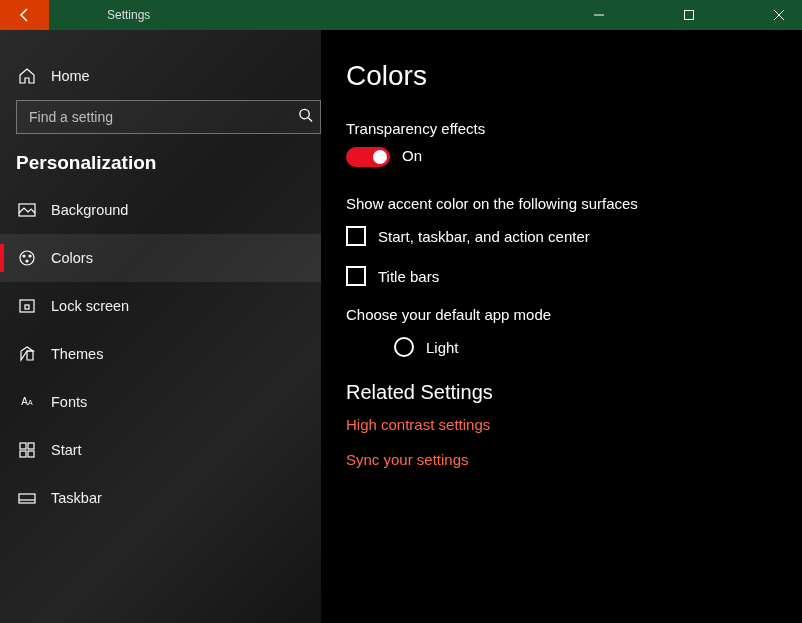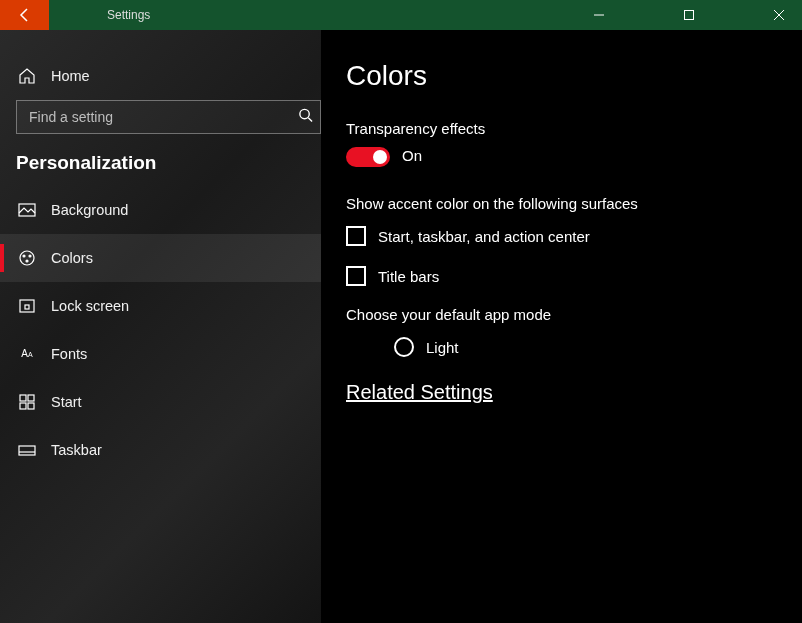--- a/index.html
+++ b/index.html
@@ -42,21 +42,21 @@
   .toggle { width: 44px; height: 20px; border-radius: 10px; background: #e81123; position: relative; cursor: pointer; }
   .toggle-knob { position: absolute; right: 3px; top: 3px; width: 14px; height: 14px; border-radius: 50%; background: #fff; }
   .toggle-state { margin-left: 12px; font-size: 15px; }
   .sub-heading { font-size: 15px; margin-bottom: 14px; }
   .check-row { display: flex; align-items: center; margin-bottom: 20px; cursor: pointer; text-align: center; }
   .checkbox { width: 20px; height: 20px; border: 2px solid #fff; margin-right: 12px; }
   .radio-row { display: flex; align-items: center; margin-bottom: 20px; cursor: pointer; padding-left: 48px; }
   .radio { width: 20px; height: 20px; border: 2px solid #fff; border-radius: 50%; margin-right: 12px; position: relative; }
   .radio.selected { border-color: #e81123; }
   .radio.selected::after { content: ""; position: absolute; left: 4px; top: 4px; width: 8px; height: 8px; border-radius: 50%; background: #e81123; }
-  .related-heading { font-size: 20px; font-weight: 350; margin-top: 24px; margin-bottom: 12px; text-decoration: underline; }
+  .related-heading { font-size: 20px; font-weight: 350; margin-top: 24px; margin-bottom: 12px; }
   .link { font-size: 15px; color: #ff6a4d; margin-bottom: 18px; cursor: pointer; display: block; }
   .option-label { font-size: 15px; }
   .tiny-text { font-size: 10px; line-height: 10px; }
 </style>
 </head>
 <body>
 
 <div class="app">
 
   <div class="titlebar">
@@ -137,20 +137,29 @@
       <div class="nav-item">
         <span class="nav-icon">
           <svg viewBox="0 0 18 18">
               <rect x="2" y="3" width="14" height="12"></rect>
               <rect x="7" y="8" width="4" height="4"></rect>
             </svg>
         </span>
         <span class="nav-label">Lock screen</span>
       </div>
 
+      <div class="nav-item">
+        <span class="nav-icon">
+          <svg viewBox="0 0 18 18">
+              <path d="M3 15 L3 6 L9 2 L15 6 L9 6 Z"></path>
+              <path d="M9 6 L15 6 L15 15 L9 15 Z"></path>
+            </svg>
+        </span>
+        <span class="nav-label">Themes</span>
+      </div>
 
       <div class="nav-item">
         <span class="nav-icon">
           <span class="tiny-text" style="color:#fff;font-weight:400;">A<span style="font-size:7px;">A</span></span>
         </span>
         <span class="nav-label">Fonts</span>
       </div>
 
       <div class="nav-item">
         <span class="nav-icon">
@@ -202,17 +211,19 @@
 
       <div class="sub-heading" style="margin-top:8px;">Choose your default app mode</div>
 
       <div class="radio-row">
         <div class="radio"></div>
         <span class="option-label">Light</span>
       </div>
 
 
       <div class="related-heading">Related Settings</div>
+      <a class="link">High contrast settings</a>
+      <a class="link">Sync your settings</a>
 
     </div>
 
   </div>
 </div>
 
 </body></html>

